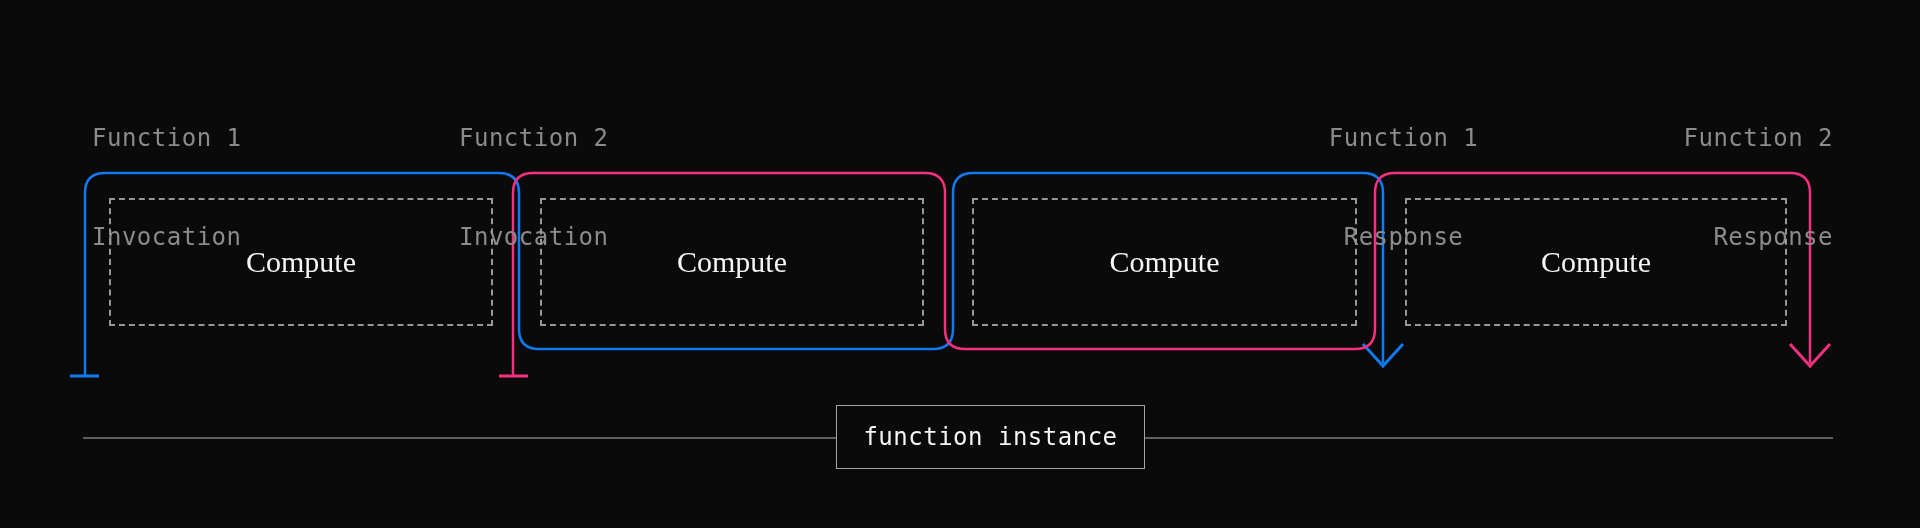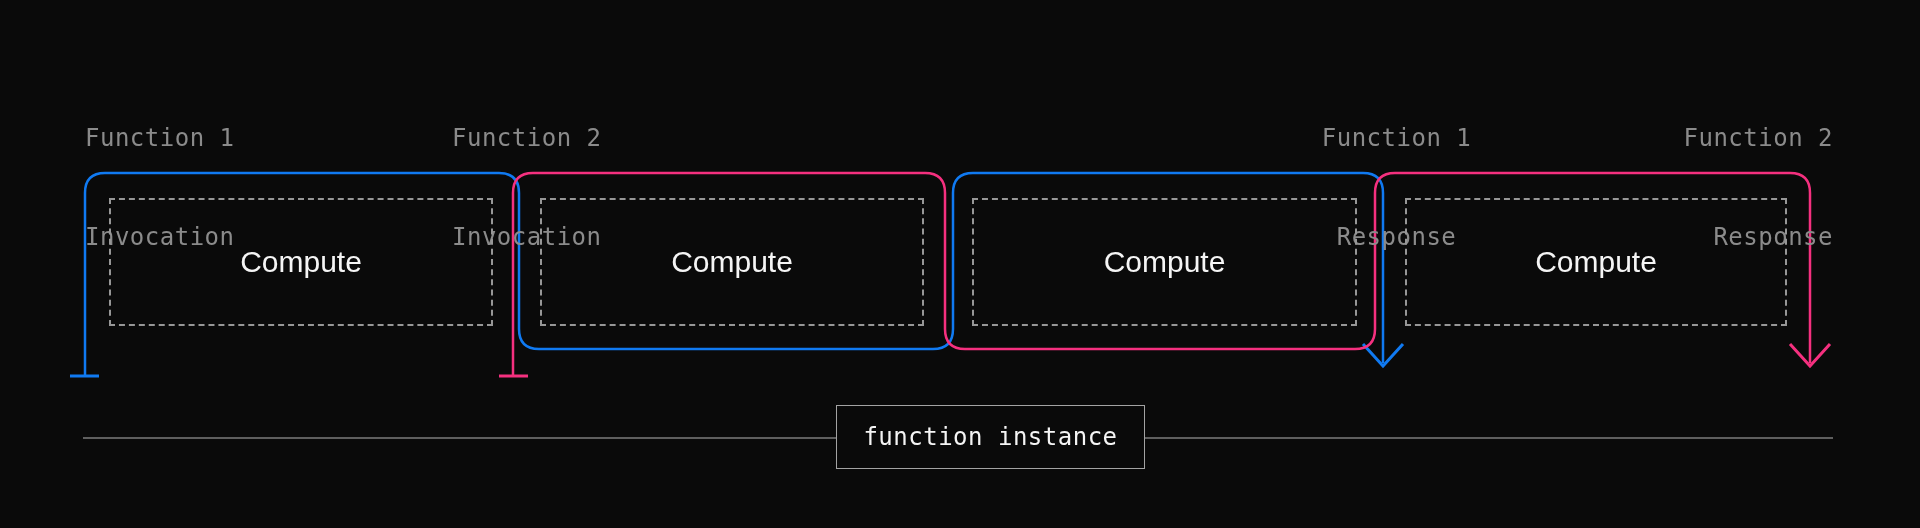--- a/index.html
+++ b/index.html
@@ -5,31 +5,31 @@
   html,body{margin:0;padding:0;background:var(--c-background,#0a0a0a);}
   .stage{
     position:relative;width:1920px;height:528px;overflow:hidden;
     background:var(--c-background,#0a0a0a);
     font-family:"DejaVu Sans Mono",monospace;
   }
   .stage svg{position:absolute;left:0;top:0;}
   .hdr-label{
     position:absolute;top:56px;
     font-size:24px;line-height:33px;letter-spacing:.5px;
-    color:var(--c-label_gray,#8b8b8b);white-space:pre;
+    color:var(--c-label_gray,#8b8b8b);white-space:pre;margin-left:7px;
   }
   .hdr-left1{left:85px;text-align:left;}
   .hdr-left2{left:452px;text-align:left;}
   .hdr-center{left:1296px;width:201px;text-align:center;}
   .hdr-right{right:87px;text-align:right;}
   .compute-box{
     position:absolute;top:198px;height:128px;box-sizing:border-box;
     border:2px dashed var(--c-dash_gray,#979797);
     display:flex;align-items:center;justify-content:center;
-    font-family:Liberation Sans, sans-serif;font-size:30px;
+    font-family:Liberation Serif, serif;font-size:30px;
     color:var(--c-text_white,#f5f5f5);
   }
   .cb1{left:109px;width:384px;}
   .cb2{left:540px;width:384px;}
   .cb3{left:972px;width:385px;}
   .cb4{left:1405px;width:382px;}
   .instance-box{
     position:absolute;left:804px;top:405px;width:309px;height:64px;
     box-sizing:border-box;border:1.5px solid var(--c-box_border,#a3a3a3);
     background:var(--c-background,#0a0a0a);

